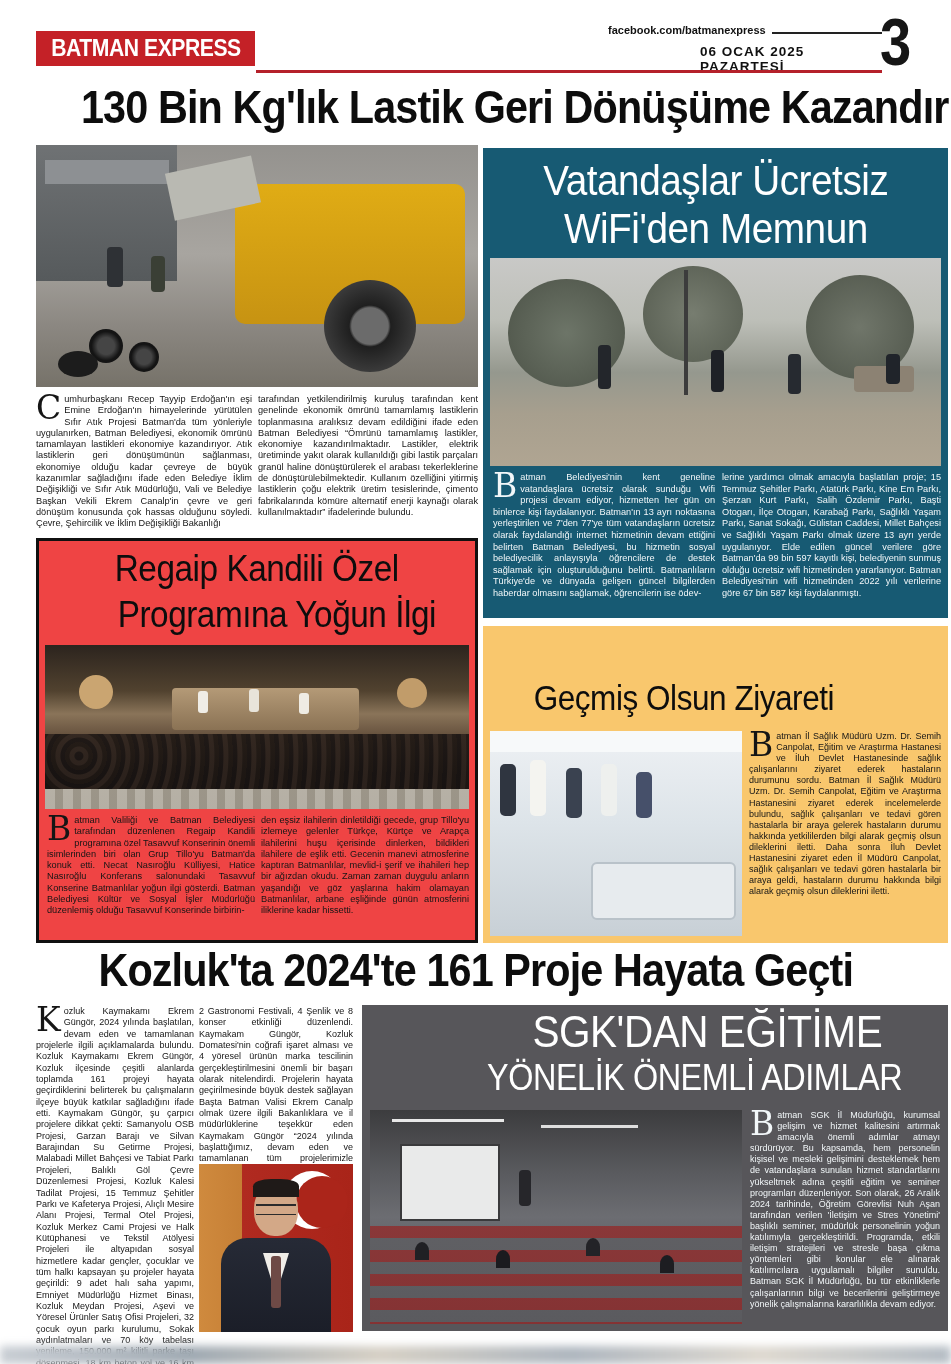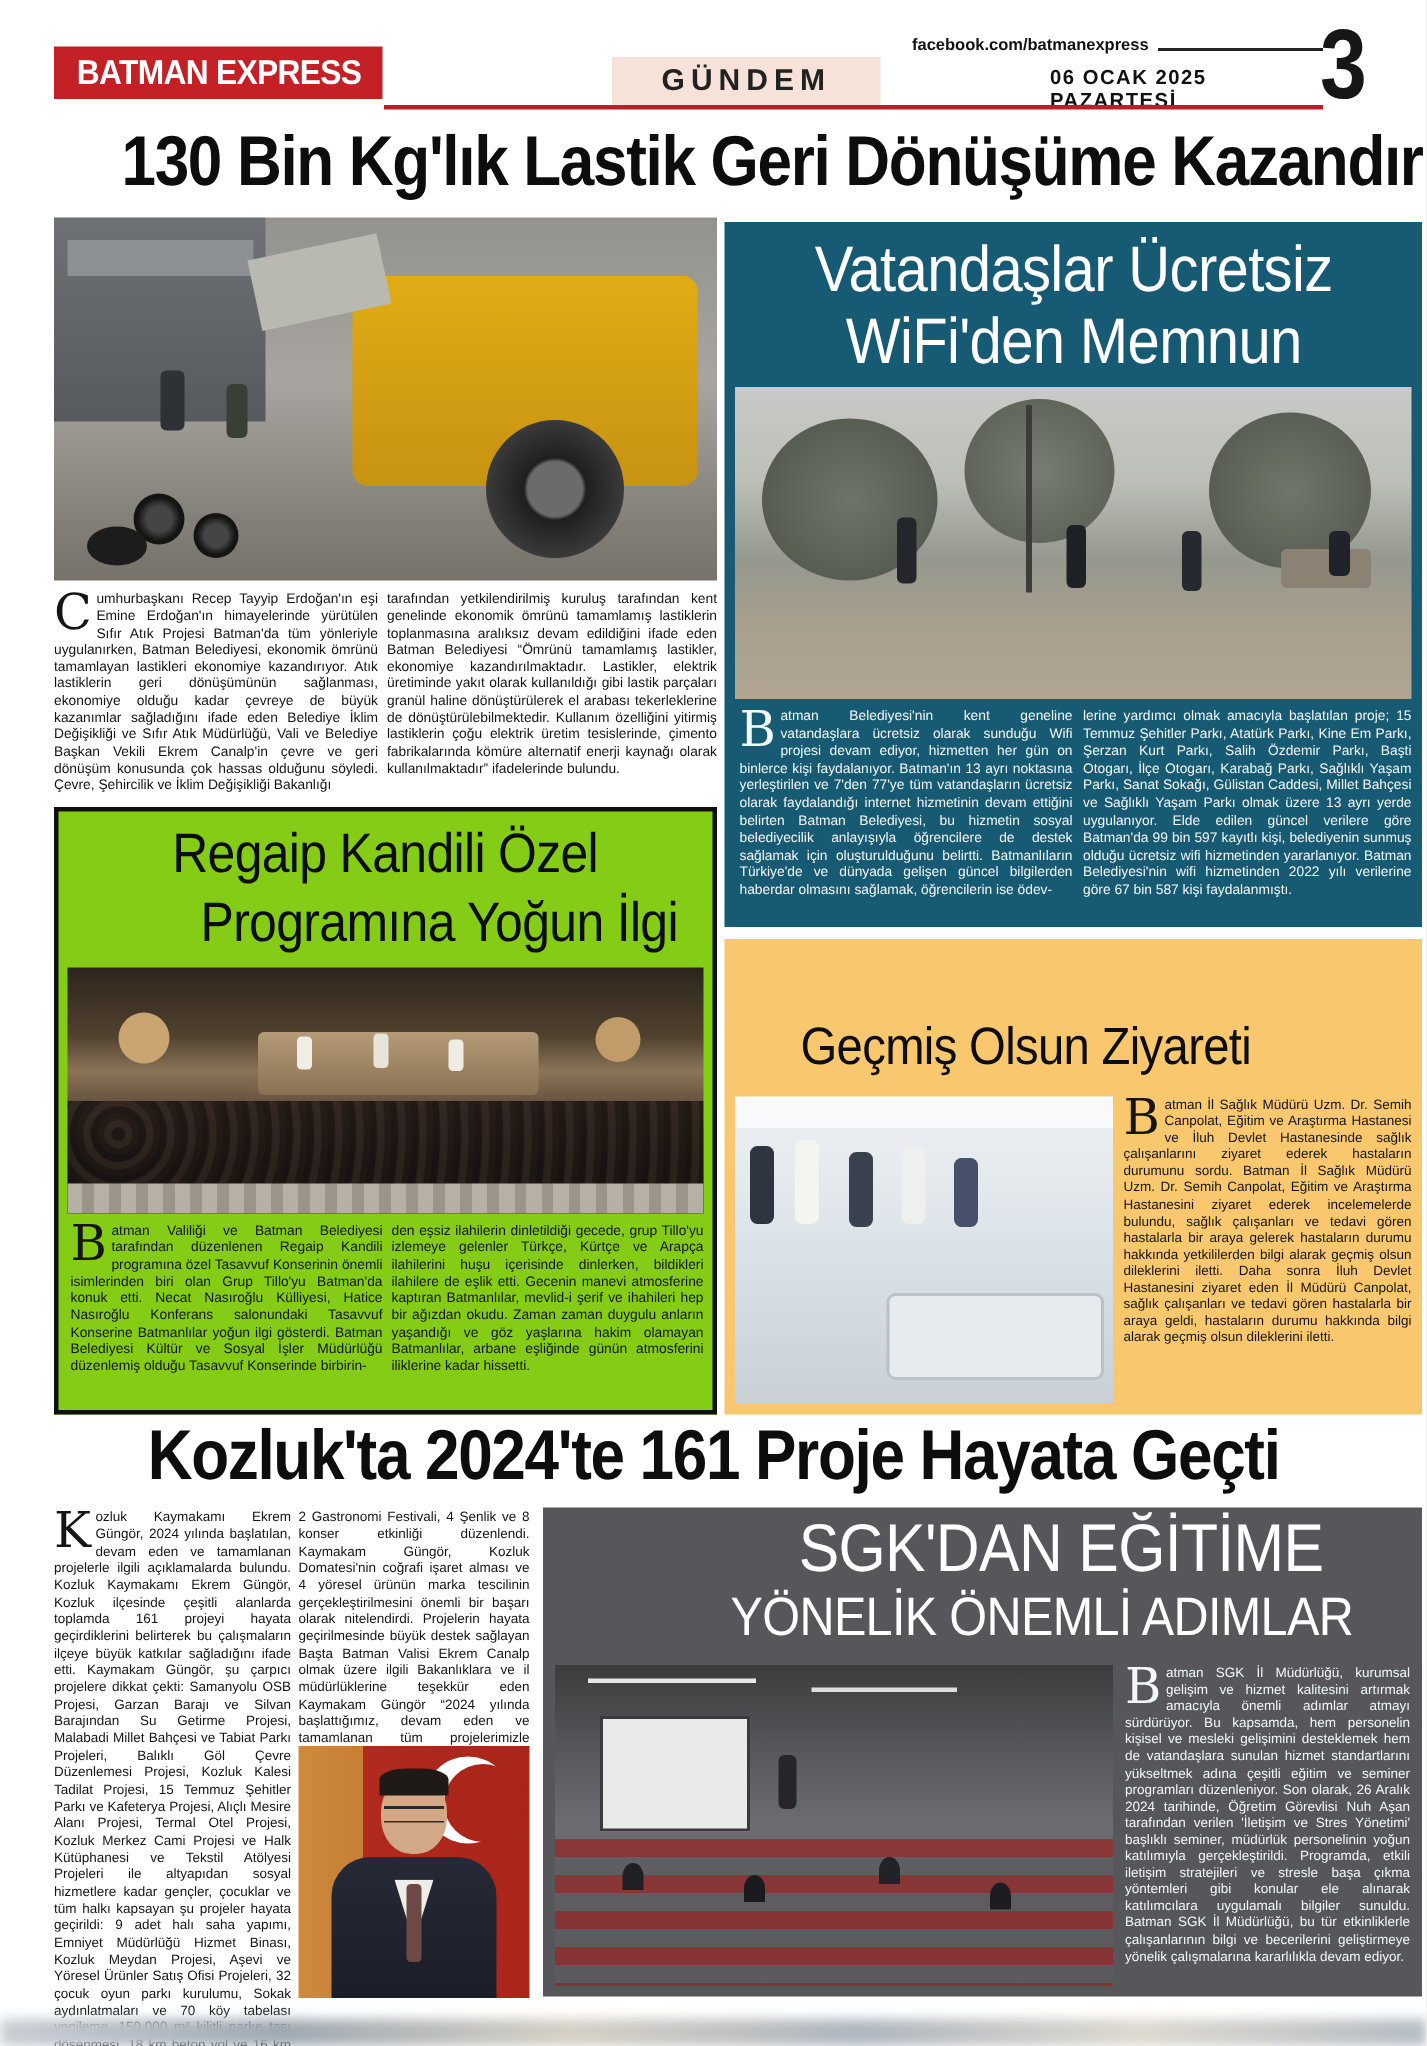--- a/index.html
+++ b/index.html
@@ -28,21 +28,21 @@
   .h-kozluk{left:18px;top:942px;width:915px;font-size:47px;line-height:56px;}
   .boxhead{font-weight:400;text-align:center;letter-spacing:-0.5px;white-space:nowrap;}
   .boxhead>span{display:inline-block;transform:scaleX(.9);transform-origin:center;}
   
   .col{font-size:9.2px;line-height:11.3px;text-align:justify;color:#151515;}
   .col.light{color:#f2f7f9;}
   .dc::first-letter{float:left;font-family:"DejaVu Serif",serif;font-size:33px;
                     line-height:26px;padding:1px 3px 0 0;font-weight:400;}
   
   .wifi-box{left:483px;top:148px;width:465px;height:470px;background:#175a73;}
-  .regaip-box{left:36px;top:538px;width:442px;height:405px;background:#84cc16;
+  .regaip-box{left:36px;top:538px;width:442px;height:405px;background:#ef4444;
               border:3px solid #101010;box-sizing:border-box;}
   .hast-box{left:483px;top:626px;width:465px;height:317px;background:#f9c76d;}
   .sgk-box{left:362px;top:1005px;width:586px;height:326px;background:#57565a;}
   
   .photo{overflow:hidden;}
   .ph1{background:linear-gradient(180deg,#94928e 0%,#a8a5a0 45%,#8b8781 75%,#767269 100%);}
   .ph2{background:linear-gradient(180deg,#c9c9c7 0%,#bdbfb8 30%,#95988e 55%,#a79f8e 75%,#b0a592 100%);}
   .ph3{background:linear-gradient(180deg,#2c241e 0%,#51422f 28%,#8a7459 42%,#5e4a38 58%,#31271f 78%,#241c16 100%);}
   .ph4{background:linear-gradient(180deg,#eef1f4 0%,#dde4e9 45%,#c8d0d6 100%);}
   .ph5{background:linear-gradient(90deg,#cf8a3e 0%,#c67f35 28%,#b02a20 28%,#a92419 100%);}
@@ -52,23 +52,20 @@
   .bottom-strip{left:0;top:1346px;width:951px;height:18px;filter:blur(4px);
     background:linear-gradient(90deg,#c9ced4,#9fa9b2,#d6d0c5,#aeb6bf,#ded9d0,#b4bcc4);}
 </style>
 </head>
 <body>
 
 <div id="page">
 
   <div class="abs logo-box">
     <span class="logo-text">BATMAN EXPRESS</span>
-  </div>
-  <div class="abs gundem-box">
-    <span class="gundem-text">GÜNDEM</span>
   </div>
   <div class="abs fb-text">facebook.com/batmanexpress</div>
   <div class="abs fb-rule"></div>
   <div class="abs date-text">06 OCAK 2025 PAZARTESİ</div>
   <div class="abs page-num">3</div>
   <div class="abs head-rule"></div>
 
   <div class="abs mega h-lastik">
     <span>130 Bin Kg'lık Lastik Geri Dönüşüme Kazandırıldı</span>
   </div>
@@ -108,21 +105,21 @@
       <div class="blob" style="right:9%;top:46%;width:14px;height:30px;background:#20242a;border-radius:4px;"></div>
     </div>
     <div class="abs col light dc" style="left:10px;top:324px;width:222px;height:142px;line-height:11.6px;">Batman Belediyesi'nin kent geneline vatandaşlara ücretsiz olarak sunduğu Wifi projesi devam ediyor, hizmetten her gün on binlerce kişi faydalanıyor. Batman'ın 13 ayrı noktasına yerleştirilen ve 7'den 77'ye tüm vatandaşların ücretsiz olarak faydalandığı internet hizmetinin devam ettiğini belirten Batman Belediyesi, bu hizmetin sosyal belediyecilik anlayışıyla öğrencilere de destek sağlamak için oluşturulduğunu belirtti. Batmanlıların Türkiye'de ve dünyada gelişen güncel bilgilerden haberdar olmasını sağlamak, öğrencilerin ise ödev-</div>
     <div class="abs col light" style="left:239px;top:324px;width:219px;height:142px;line-height:11.6px;">lerine yardımcı olmak amacıyla başlatılan proje; 15 Temmuz Şehitler Parkı, Atatürk Parkı, Kine Em Parkı, Şerzan Kurt Parkı, Salih Özdemir Parkı, Başti Otogarı, İlçe Otogarı, Karabağ Parkı, Sağlıklı Yaşam Parkı, Sanat Sokağı, Gülistan Caddesi, Millet Bahçesi ve Sağlıklı Yaşam Parkı olmak üzere 13 ayrı yerde uygulanıyor. Elde edilen güncel verilere göre Batman'da 99 bin 597 kayıtlı kişi, belediyenin sunmuş olduğu ücretsiz wifi hizmetinden yararlanıyor. Batman Belediyesi'nin wifi hizmetinden 2022 yılı verilerine göre 67 bin 587 kişi faydalanmıştı.</div>
   </div>
 
   <div class="abs regaip-box">
     <div class="abs boxhead" style="left:0;top:5px;width:436px;font-size:37px;line-height:46px;color:#0d0d0d;">
       <span>Regaip Kandili Özel</span>
     </div>
-    <div class="abs boxhead" style="left:16px;top:51px;width:476px;font-size:37px;line-height:46px;color:#0d0d0d;">
+    <div class="abs boxhead" style="left:0;top:51px;width:476px;font-size:37px;line-height:46px;color:#0d0d0d;">
       <span>Programına Yoğun İlgi</span>
     </div>
     <div class="abs photo ph3" style="left:6px;top:104px;width:424px;height:164px;">
       <div class="blob" style="left:30%;top:26%;width:44%;height:26%;background:linear-gradient(180deg,#b49a77,#8a7254);border-radius:4px;"></div>
       <div class="blob" style="left:36%;top:28%;width:10px;height:22px;background:#f0ede6;border-radius:3px;"></div>
       <div class="blob" style="left:48%;top:27%;width:10px;height:23px;background:#e8e4da;border-radius:3px;"></div>
       <div class="blob" style="left:60%;top:29%;width:10px;height:21px;background:#efece4;border-radius:3px;"></div>
       <div class="blob" style="left:0;bottom:12%;width:100%;height:34%;background:repeating-radial-gradient(circle at 8% 40%,#141010 0 4px,#2b211c 5px 9px,#1a1411 10px 14px);opacity:.85;"></div>
       <div class="blob" style="left:0;bottom:0;width:100%;height:12%;background:repeating-linear-gradient(90deg,#d9d4c8 0 10px,#b8b2a4 10px 18px);opacity:.8;"></div>
       <div class="blob" style="left:8%;top:18%;width:34px;height:34px;border-radius:50%;background:#caa571;"></div>

